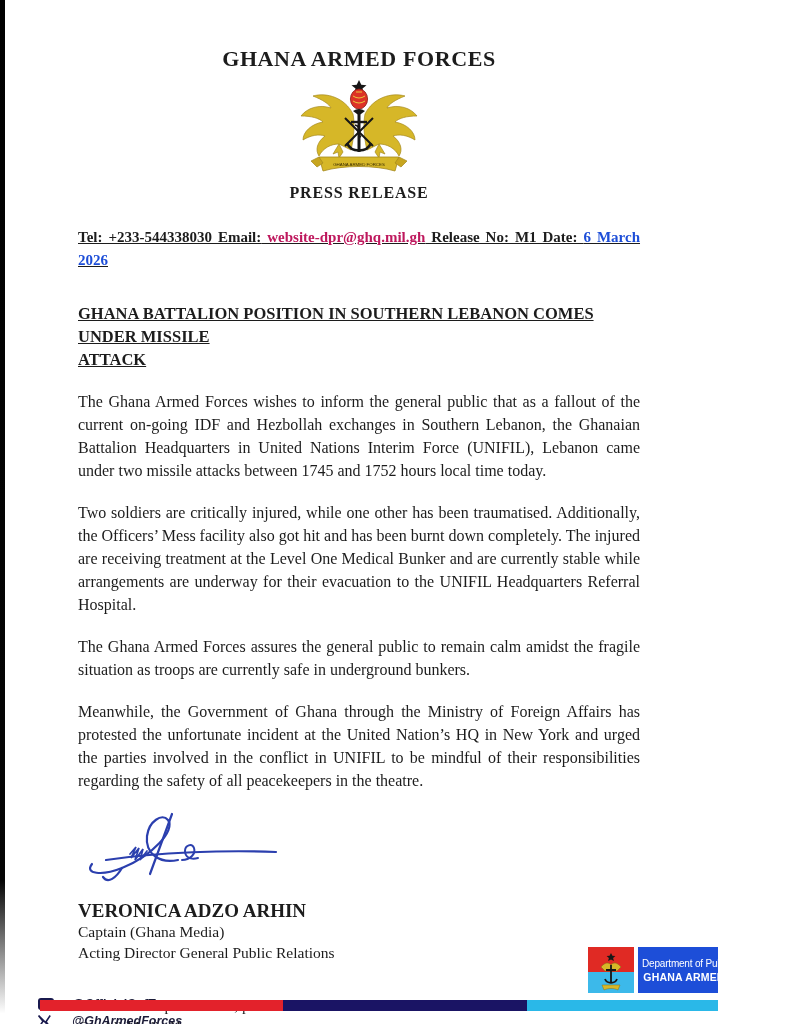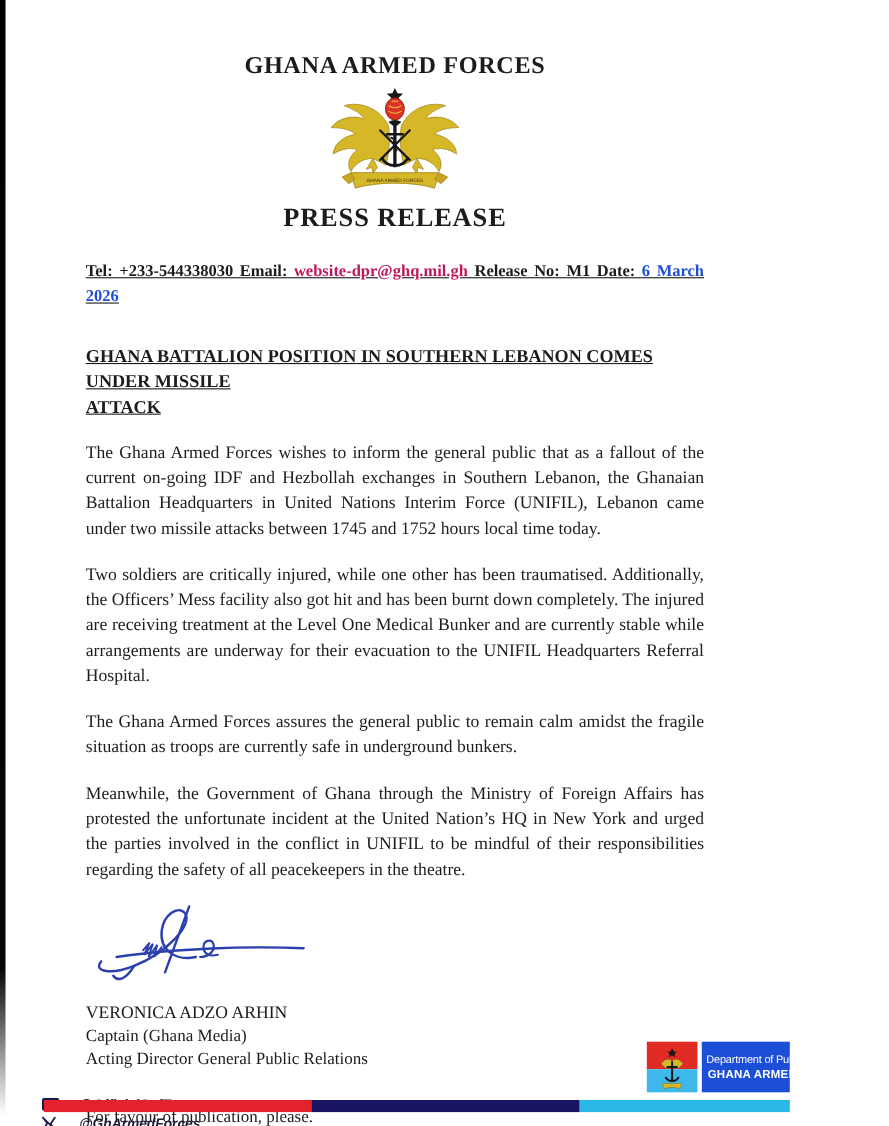--- a/index.html
+++ b/index.html
@@ -15,41 +15,41 @@
     position:absolute;left:0;top:0;width:5px;height:100%;
     background:linear-gradient(to bottom,#000 0%,#050505 86%,rgba(0,0,0,0) 99%);
   }
   .content{padding:0 78px;}
   .doc-title{
     margin-top:46px;text-align:center;
     font-size:22px;font-weight:bold;letter-spacing:0.6px;
   }
   .crest-wrap{width:132px;margin:8px auto 4px auto;text-align:center;}
   .press-release{
-    text-align:center;font-size:24px;font-weight:bold;letter-spacing:0.8px;
+    text-align:center;font-size:16px;font-weight:bold;letter-spacing:0.8px;
     margin-top:6px;
   }
   .masthead{margin-top:24px;}
   .masthead .mline{
     font-size:15px;font-weight:bold;line-height:23px;
     text-align:justify;text-align-last:justify;
     text-decoration:underline;
   }
   .mline .link{color:#be185d;font-weight:bold;}
   .mline .date{color:#1d4ed8;font-weight:bold;}
   .headline{
     margin-top:30px;font-size:16.5px;font-weight:bold;line-height:23px;
   }
   .headline .hl{text-decoration:underline;}
   .body-par{
     margin-top:19px;font-size:16px;line-height:23px;text-align:justify;
   }
   .signature-block{margin-top:16px;height:84px;}
   .signoff{margin-top:8px;}
-  .signoff .name{font-size:16px;font-weight:normal;line-height:21px;}
+  .signoff .name{font-size:19px;font-weight:bold;line-height:21px;}
   .signoff .line{font-size:15.5px;line-height:21px;}
   .editors{margin-top:32px;}
   .editors .line{font-size:15.5px;line-height:21px;}
   
   .footer-social{
     position:absolute;left:38px;top:996px;
     font-family:"Liberation Sans", sans-serif;
   }
   .soc-row{display:flex;align-items:center;height:16px;margin-bottom:1px;}
   .soc-icons{display:flex;align-items:center;width:34px;}

